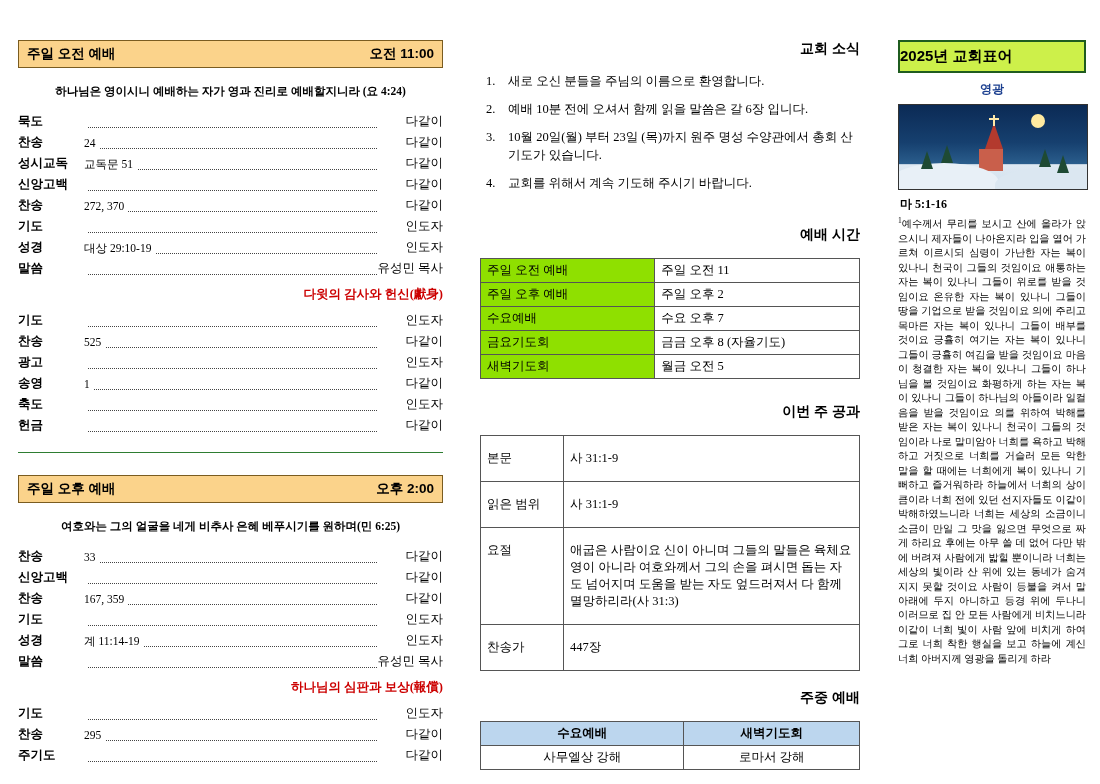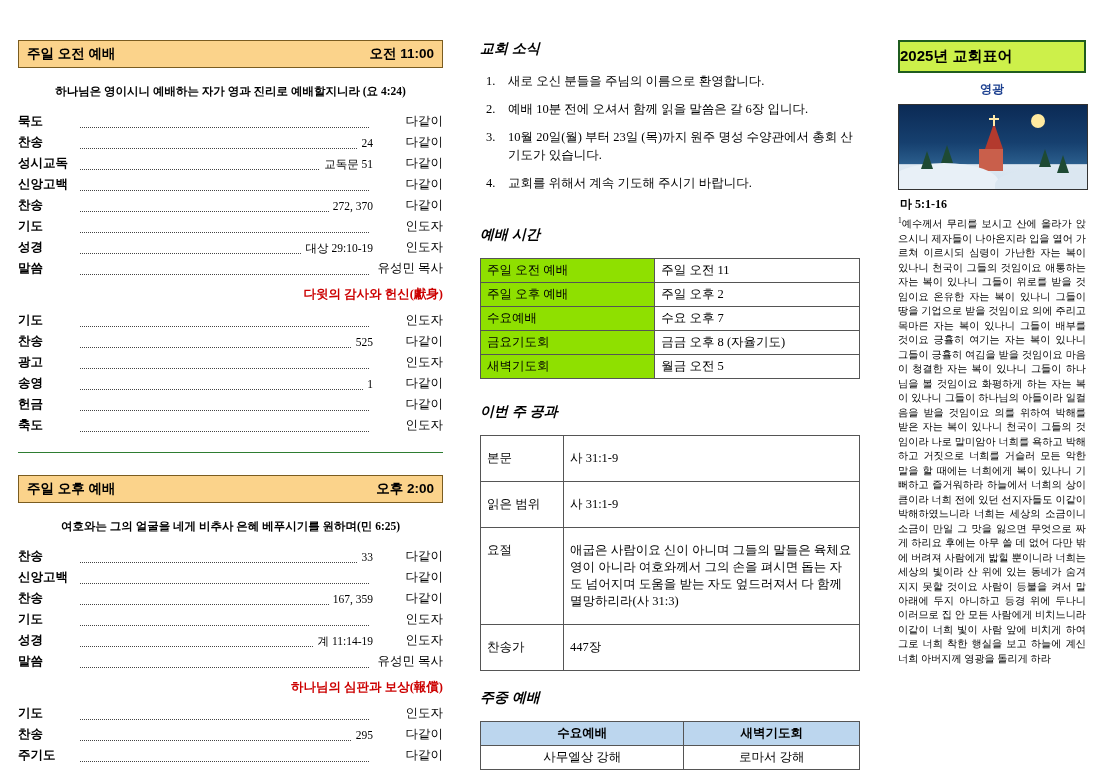--- a/index.html
+++ b/index.html
@@ -25,21 +25,21 @@
     font-family:"Liberation Sans", sans-serif;
   }
   .svc-verse{
     text-align:center;font-size:11.5px;margin:16px 0 12px 0;
     font-weight:bold;
   }
   .ord-table{width:100%;border-collapse:collapse;}
   .ord-table td{font-size:12.5px;padding:2px 0;vertical-align:bottom;}
   .ord-label{width:62px;white-space:nowrap;font-weight:bold;}
   .ord-mid{
-    text-align:right;
+    text-align:left;
     position:relative;
     overflow:hidden;
     white-space:nowrap;
   }
   .ord-mid span{background:#fff;padding:0 4px;position:relative;z-index:2;font-size:11.5px;}
   .ord-mid::before{
     content:"";position:absolute;left:0;right:0;bottom:4px;
     border-bottom:1px dotted #444;z-index:1;
   }
   .ord-right{width:66px;text-align:right;white-space:nowrap;font-size:12px;}
@@ -48,23 +48,22 @@
     padding:7px 0 7px 0 !important;
   }
   .divider{
     border-top:1px solid #2e7d32;margin:16px 0 0 0;height:0;
   }
   .col1-sec2{margin-top:22px;}
 
   
   .col2{position:absolute;left:480px;top:40px;width:380px;}
   .c2title{
-    text-align:left;font-weight:bold;font-size:14px;margin-bottom:14px;
+    text-align:right;font-weight:bold;font-size:14px;margin-bottom:14px;
     font-family:"Liberation Sans", sans-serif;
-    font-style:italic;
   }
   .news-list{list-style:none;margin:0;padding:0 0 0 6px;}
   .news-list li{
     font-size:12.5px;margin-bottom:9px;line-height:1.5;
     display:flex;
   }
   .news-num{width:22px;flex:none;}
   .news-text{flex:1;}
 
   .tbl{width:100%;border-collapse:collapse;margin-top:4px;}
@@ -182,28 +181,28 @@
           <td class="ord-label">광고</td>
           <td class="ord-mid"><span></span></td>
           <td class="ord-right">인도자</td>
         </tr>
         <tr>
           <td class="ord-label">송영</td>
           <td class="ord-mid"><span>1</span></td>
           <td class="ord-right">다같이</td>
         </tr>
         <tr>
+          <td class="ord-label">축도</td>
+          <td class="ord-mid"><span></span></td>
+          <td class="ord-right">인도자</td>
+        </tr>
+        <tr>
           <td class="ord-label">헌금</td>
           <td class="ord-mid"><span></span></td>
           <td class="ord-right">다같이</td>
-        </tr>
-        <tr>
-          <td class="ord-label">축도</td>
-          <td class="ord-mid"><span></span></td>
-          <td class="ord-right">인도자</td>
         </tr>
       </tbody>
     </table>
 
     <div class="divider"></div>
 
     <div class="col1-sec2">
       <div class="svc-header">
         <span>주일 오후 예배</span>
         <span>오후 2:00</span>

